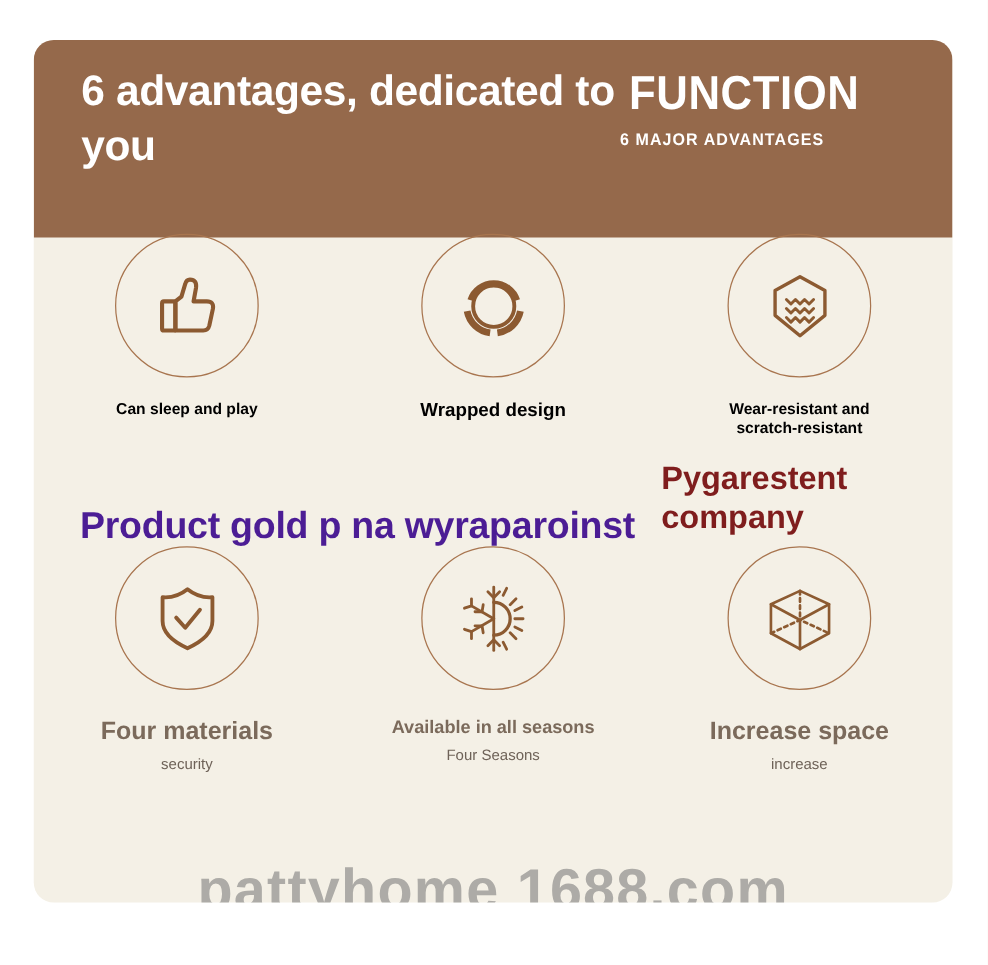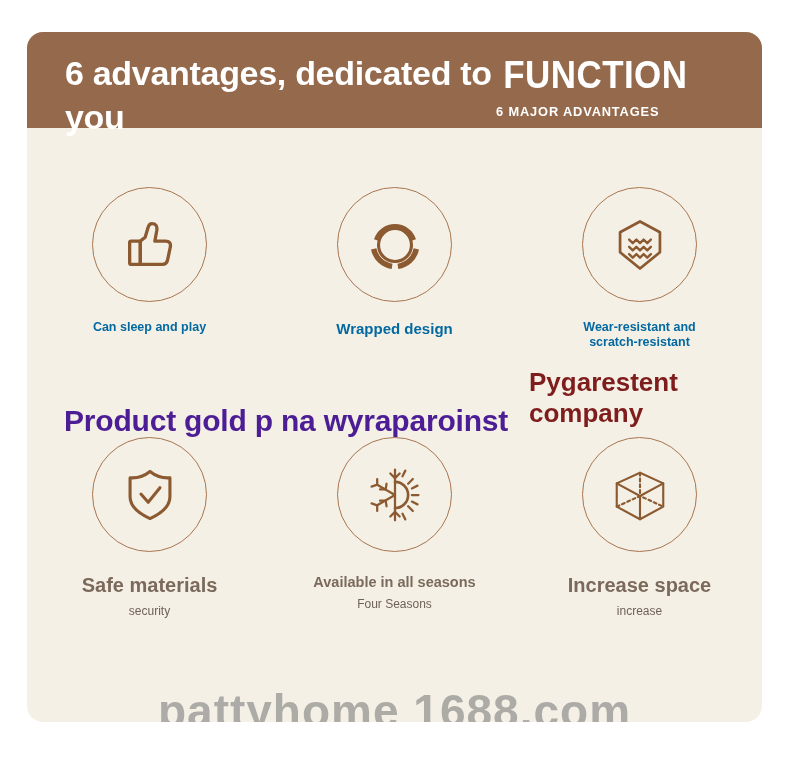--- a/index.html
+++ b/index.html
@@ -25,21 +25,21 @@
     border-radius: 16px;
     overflow: hidden;
   }
 
   
   #card-header {
     position: absolute;
     left: 0;
     top: 0;
     width: 100%;
-    height: 96px;
+    height: 158px;
     background: #95694B;
     box-sizing: border-box;
   }
   #headline-main {
     position: absolute;
     left: 38px;
     top: 20px;
     width: 470px;
     color: #FFFFFF;
     font-size: 34px;
@@ -100,21 +100,21 @@
     border: 1.6px solid #A8754F;
     display: flex;
     align-items: center;
     justify-content: center;
     box-sizing: border-box;
   }
   .icon-circle svg { display: block; }
 
   .feature-caption {
     margin-top: 18px;
-    color: #0369a1;
+    color: #000000;
     font-size: 12.5px;
     font-weight: bold;
     text-align: center;
     line-height: 1.18;
     white-space: pre-line;
   }
   .caption-lg {
     font-size: 15px;
   }
   .feature-subcaption {
@@ -242,21 +242,21 @@
 
     <div class="feature-cell">
       <div class="icon-circle">
         <span>
           <svg width="58" height="58" viewBox="0 0 64 64" fill="none" stroke="#8C5A31" stroke-width="3.4" stroke-linejoin="round" stroke-linecap="round">
             <path d="M32 6 Q42 14 54 13 L54 34 Q54 48 32 58 Q10 48 10 34 L10 13 Q22 14 32 6 Z"></path>
             <path d="M22 31 l8 9 13 -16"></path>
           </svg>
         </span>
       </div>
-      <div class="feature-caption">Safe materials</div>
+      <div class="feature-caption">Four materials</div>
       <div class="feature-subcaption">security</div>
     </div>
 
     <div class="feature-cell">
       <div class="icon-circle">
         <span>
           <svg width="60" height="60" viewBox="0 0 64 64" fill="none" stroke="#8C5A31" stroke-width="2.4" stroke-linecap="round" stroke-linejoin="round">
 
             <path d="M32 5 L32 59"></path>
 

